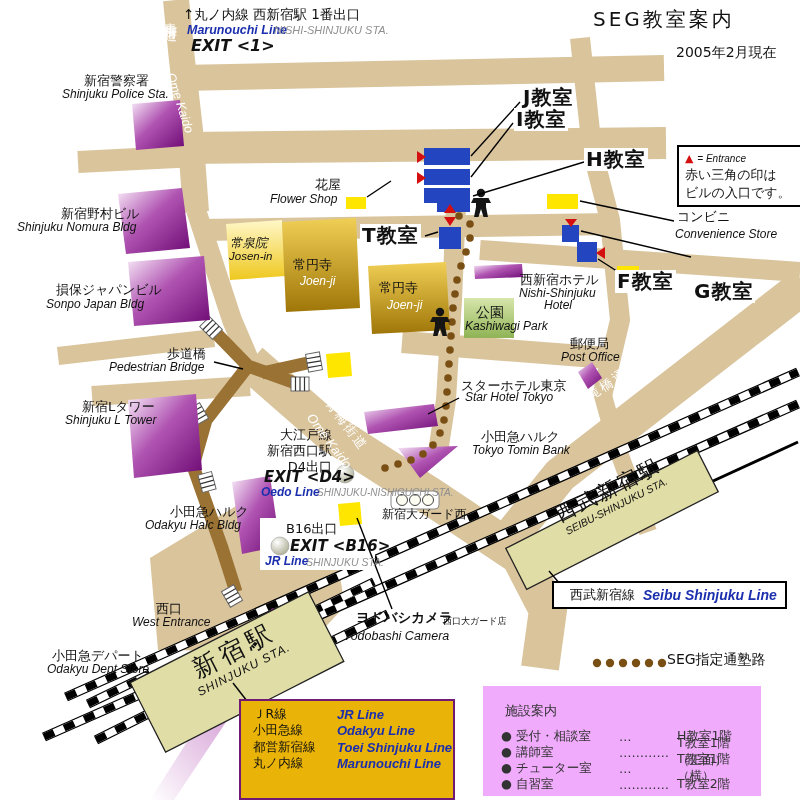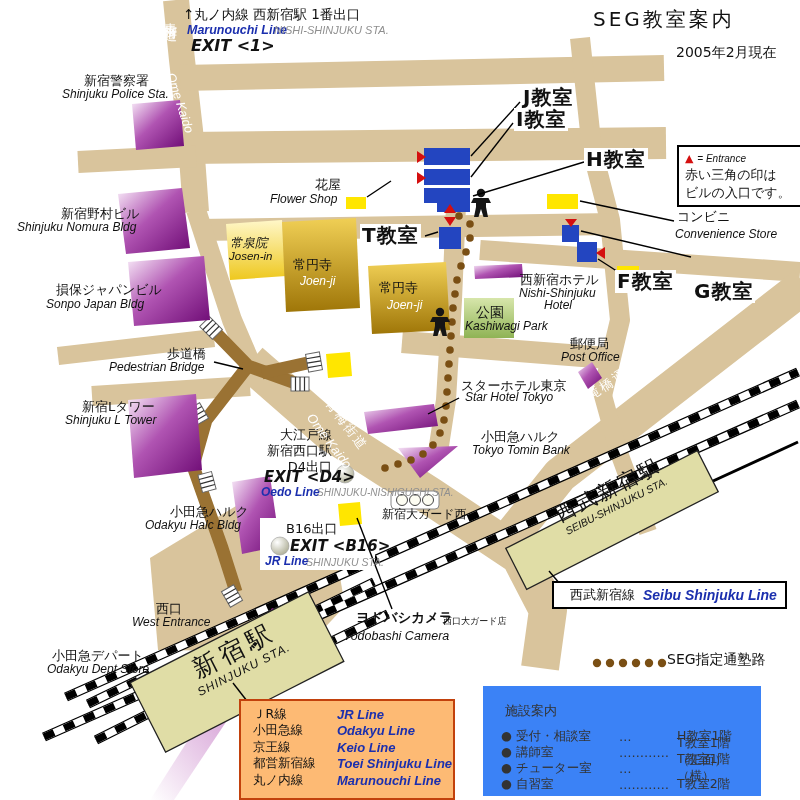--- a/index.html
+++ b/index.html
@@ -9,28 +9,28 @@
   .lbl{position:absolute;white-space:nowrap;line-height:1.15;}
   .en{font-style:italic;font-family:"Liberation Sans","DejaVu Sans",sans-serif;}
   .gray{color:#8f8f8f;}
   .blue{color:#1b2fae;font-weight:bold;font-style:italic;font-family:"Liberation Sans",sans-serif;}
   .boldit{font-weight:bold;font-style:italic;}
   .white{color:#fff;}
   .vert{writing-mode:vertical-rl;}
   .room{font-weight:bold;font-size:20px;background:#fff;padding:0 2px;letter-spacing:1px;}
   .rot{transform-origin:0 0;}
   .center{text-align:center;}
-  .facility{position:absolute;left:483px;top:686px;width:278px;height:110px;background:#3b82f6;padding:0;}
+  .facility{position:absolute;left:483px;top:686px;width:278px;height:110px;background:#f0abfc;padding:0;}
   .facility .ttl{position:absolute;left:22px;top:16px;font-size:13px;color:#333;}
   .facility .rows{position:absolute;left:18px;top:42px;width:248px;font-size:12.5px;color:#333;}
   .facility .row{display:flex;height:16px;align-items:center;}
   .facility .nm{width:118px;}
   .facility .dt{width:58px;overflow:hidden;}
   .facility .lc{flex:1;}
-  .linesbox{position:absolute;left:239px;top:699px;width:200px;height:92px;background:#fdba74;border:2px solid #c2410c;padding:5px 0 0 12px;}
+  .linesbox{position:absolute;left:239px;top:699px;width:200px;height:92px;background:#eab308;border:2px solid #701a75;padding:5px 0 0 12px;}
   .linesbox .row{display:flex;height:16.5px;align-items:center;}
   .linesbox .jp{width:84px;font-size:12.5px;}
   .linesbox .en{font-size:13px;}
   .entbox{position:absolute;left:677px;top:145px;width:112px;background:#fff;border:2px solid #000;padding:4px 5px 3px 6px;font-size:13px;}
   .entbox .r1{font-size:12px;margin-bottom:1px;}
   .entbox .tri{color:#d40f0f;font-size:11px;font-style:normal;}
   .slbox{position:absolute;left:552px;top:581px;background:#fff;border:2px solid #000;padding:3px 8px;display:flex;align-items:center;gap:8px;}
 </style>
 </head>
 <body>
@@ -388,24 +388,20 @@
 <div class="linesbox">
   <div class="row">
     <span class="jp">ＪR線</span>
     <span class="en blue">JR Line</span>
   </div>
   <div class="row">
     <span class="jp">小田急線</span>
     <span class="en blue">Odakyu Line</span>
   </div>
   <div class="row">
-    <span class="jp">京王線</span>
-    <span class="en blue">Keio Line</span>
-  </div>
-  <div class="row">
     <span class="jp">都営新宿線</span>
     <span class="en blue">Toei Shinjuku Line</span>
   </div>
   <div class="row">
     <span class="jp">丸ノ内線</span>
     <span class="en blue">Marunouchi Line</span>
   </div>
 </div>
 
 </div>

